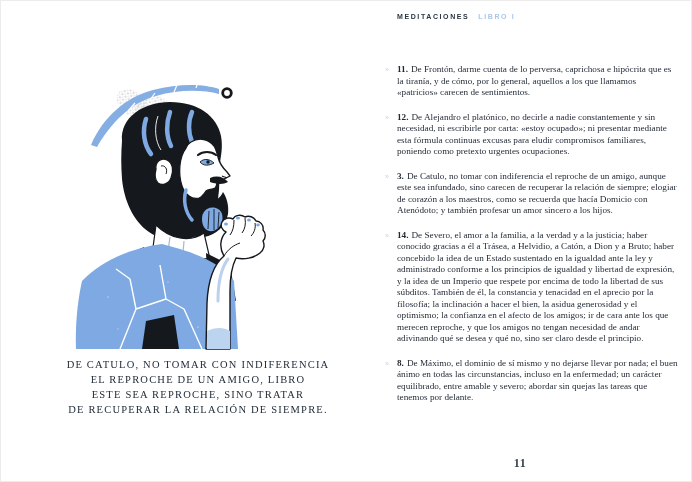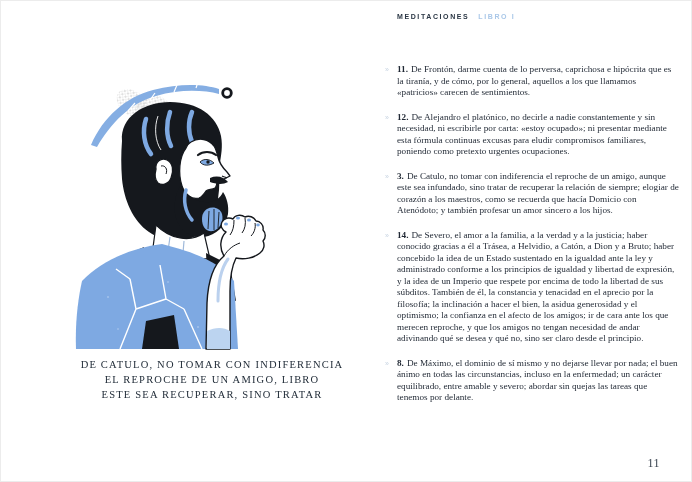--- a/index.html
+++ b/index.html
@@ -13,21 +13,21 @@
     background: #ffffff;
     box-shadow: inset 0 0 0 1px #ececec;
   }
 
   
   .illustration {
     position: absolute; left: 58px; top: 56px;
     width: 284px; height: 294px;
   }
   .quote {
-    position: absolute; left: 56px; top: 357px; width: 312px;
+    position: absolute; left: 42px; top: 357px; width: 312px;
     text-align: center;
     font-family: "Liberation Serif", serif;
     font-size: 10.5px; line-height: 15px;
     letter-spacing: 1.2px;
     color: #232e3a;
   }
 
   
   .running-head {
     position: absolute; left: 397px; top: 13px;
@@ -50,22 +50,22 @@
   }
   .pnum { font-weight: bold; margin-right: 3px; }
   .pmark {
     position: absolute; left: -12px; top: 0px;
     font-size: 7px; line-height: 11px;
     color: #c7d4e2;
     font-family: "Liberation Sans", sans-serif;
   }
   .folio {
     position: absolute; left: 380px; top: 456px; width: 280px;
-    text-align: right;
-    font-size: 12px; font-weight: normal; letter-spacing: 0.5px;
+    text-align: center;
+    font-size: 12px; font-weight: bold; letter-spacing: 0.5px;
     color: #3a4450;
   }
 </style>
 </head>
 <body>
 
 <div class="spread">
 
   <svg class="illustration" viewBox="0 0 284 292" aria-hidden="true">
     <defs>
@@ -140,42 +140,43 @@
       <path d="M160 244 C160 224 164 210 170 202" stroke="#aac6ea" stroke-width="3" fill="none" opacity="0.8" stroke-linecap="round"></path>
       <path d="M149 292 L149 274 C157 270 166 270 172 274 L172 292 Z" fill="#bcd4f0"></path>
     </g>
   </svg>
 
   <div class="quote">
   <div class="quote-line">DE CATULO, NO TOMAR CON INDIFERENCIA</div>
 
   <div class="quote-line">EL REPROCHE DE UN AMIGO, LIBRO</div>
 
-  <div class="quote-line">ESTE SEA RECUPERAR, SINO TRATAR</div>
+  <div class="quote-line">ESTE SEA REPROCHE, SINO TRATAR</div>
 
+  <div class="quote-line">DE RECUPERAR LA RELACIÓN DE SIEMPRE.</div>
 </div>
 
   <div class="running-head">
     <span>MEDITACIONES</span><span class="chapter">LIBRO I</span>
   </div>
 
   <div class="text-column">
   <div class="para">
     <span class="pmark">»</span>
     <p class="ptext"><b class="pnum">11.</b><span>De Frontón, darme cuenta de lo perversa, caprichosa e hipócrita que es la tiranía, y de cómo, por lo general, aquellos a los que llamamos «patricios» carecen de sentimientos.</span></p>
   </div>
 
   <div class="para">
     <span class="pmark">»</span>
     <p class="ptext"><b class="pnum">12.</b><span>De Alejandro el platónico, no decirle a nadie constantemente y sin necesidad, ni escribirle por carta: «estoy ocupado»; ni presentar mediante esta fórmula continuas excusas para eludir compromisos familiares, poniendo como pretexto urgentes ocupaciones.</span></p>
   </div>
 
   <div class="para">
     <span class="pmark">»</span>
-    <p class="ptext"><b class="pnum">3.</b><span>De Catulo, no tomar con indiferencia el reproche de un amigo, aunque este sea infundado, sino tratar de recuperar la relación de siempre; elogiar de corazón a los maestros, como se recuerda que hacía Domicio con Atenódoto; y también profesar un amor sincero a los hijos.</span></p>
+    <p class="ptext"><b class="pnum">3.</b><span>De Catulo, no tomar con indiferencia el reproche de un amigo, aunque este sea infundado, sino carecen de recuperar la relación de siempre; elogiar de corazón a los maestros, como se recuerda que hacía Domicio con Atenódoto; y también profesar un amor sincero a los hijos.</span></p>
   </div>
 
   <div class="para">
     <span class="pmark">»</span>
     <p class="ptext"><b class="pnum">14.</b><span>De Severo, el amor a la familia, a la verdad y a la justicia; haber conocido gracias a él a Trásea, a Helvidio, a Catón, a Dion y a Bruto; haber concebido la idea de un Estado sustentado en la igualdad ante la ley y administrado conforme a los principios de igualdad y libertad de expresión, y la idea de un Imperio que respete por encima de todo la libertad de sus súbditos. También de él, la constancia y tenacidad en el aprecio por la filosofía; la inclinación a hacer el bien, la asidua generosidad y el optimismo; la confianza en el afecto de los amigos; ir de cara ante los que merecen reproche, y que los amigos no tengan necesidad de andar adivinando qué se desea y qué no, sino ser claro desde el principio.</span></p>
   </div>
 
   <div class="para">
     <span class="pmark">»</span>
     <p class="ptext"><b class="pnum">8.</b><span>De Máximo, el dominio de sí mismo y no dejarse llevar por nada; el buen ánimo en todas las circunstancias, incluso en la enfermedad; un carácter equilibrado, entre amable y severo; abordar sin quejas las tareas que tenemos por delante.</span></p>

